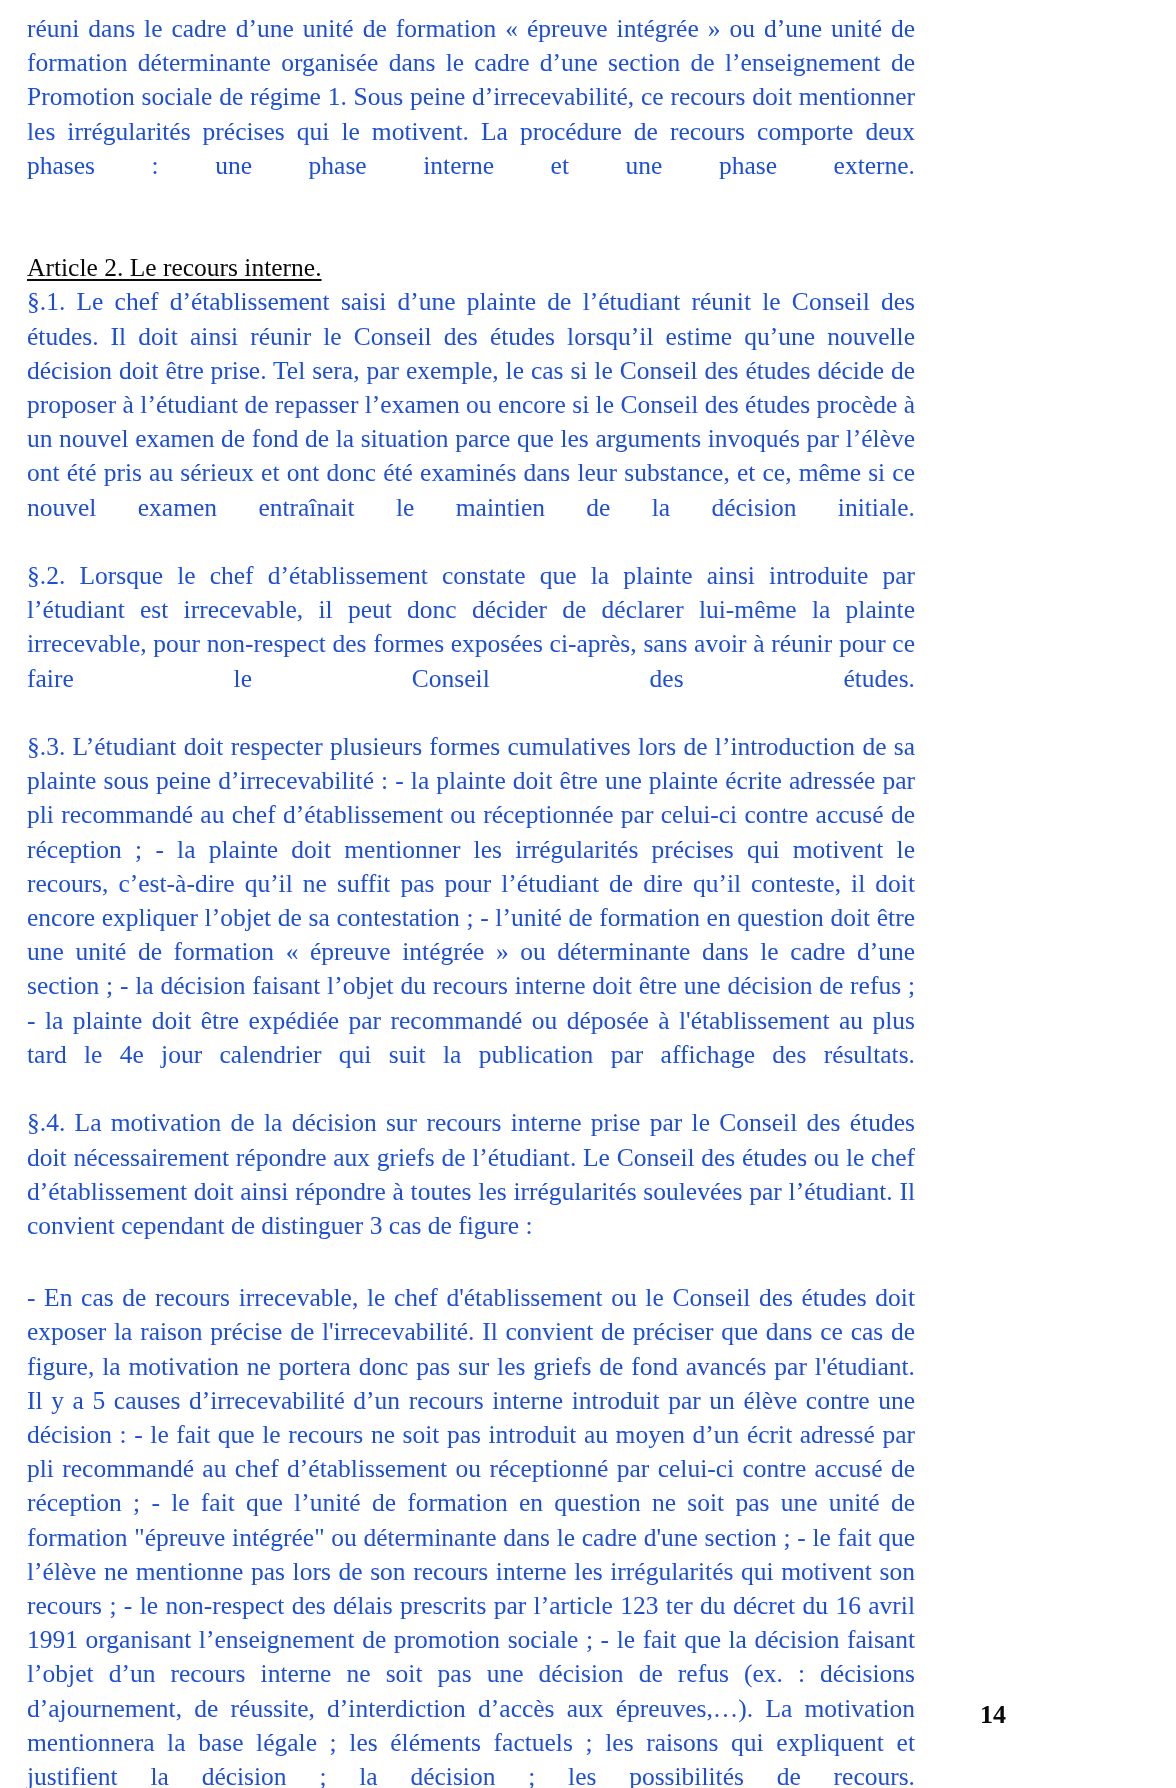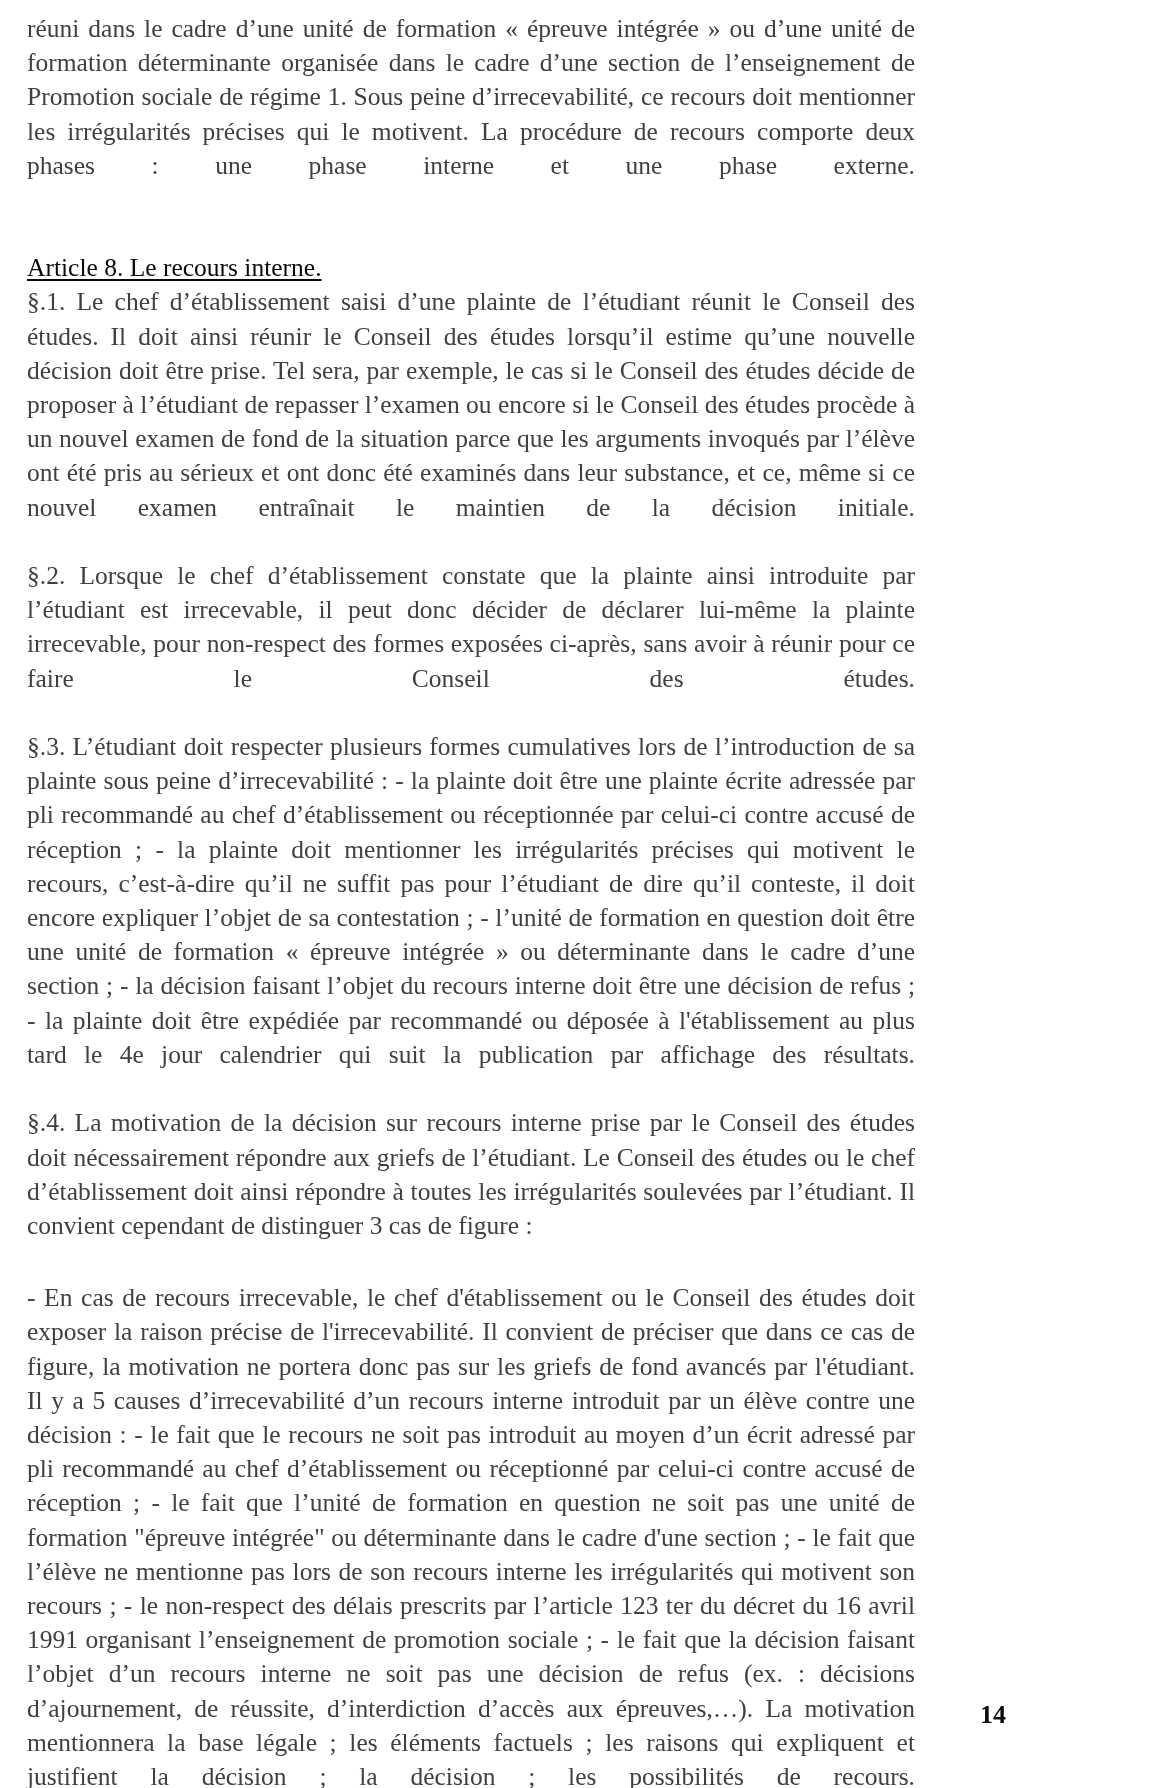--- a/index.html
+++ b/index.html
@@ -33,21 +33,21 @@
 
   p.para {
     margin: 0;
     padding: 0;
     font-size: 25.5px;
     line-height: 34.2px;
     text-align: justify;
     text-justify: inter-word;
     hyphens: none;
     -webkit-hyphens: none;
-    color: #404040;
+    color: #1d4ed8;
   }
 
   
   p.para.justify-last::after {
     content: "";
     display: inline-block;
     width: 100%;
     height: 0;
   }
 
@@ -84,21 +84,21 @@
 </head>
 <body>
 
 <div class="page">
   <div class="body-text">
 
     <p class="para justify-last">réuni dans le cadre d’une unité de formation « épreuve intégrée » ou d’une unité de formation déterminante organisée dans le cadre d’une section de l’enseignement de Promotion sociale de régime 1. Sous peine d’irrecevabilité, ce recours doit mentionner les irrégularités précises qui le motivent. La procédure de recours comporte deux phases : une phase interne et une phase externe.</p>
 
     <div class="gap-sm"></div>
 
-    <h2 class="section-heading"><span class="u">Article 8. Le recours interne.</span></h2>
+    <h2 class="section-heading"><span class="u">Article 2. Le recours interne.</span></h2>
 
     <p class="para justify-last">§.1. Le chef d’établissement saisi d’une plainte de l’étudiant réunit le Conseil des études. Il doit ainsi réunir le Conseil des études lorsqu’il estime qu’une nouvelle décision doit être prise. Tel sera, par exemple, le cas si le Conseil des études décide de proposer à l’étudiant de repasser l’examen ou encore si le Conseil des études procède à un nouvel examen de fond de la situation parce que les arguments invoqués par l’élève ont été pris au sérieux et ont donc été examinés dans leur substance, et ce, même si ce nouvel examen entraînait le maintien de la décision initiale.</p>
 
     <p class="para justify-last">§.2. Lorsque le chef d’établissement constate que la plainte ainsi introduite par l’étudiant est irrecevable, il peut donc décider de déclarer lui-même la plainte irrecevable, pour non-respect des formes exposées ci-après, sans avoir à réunir pour ce faire le Conseil des études.</p>
 
     <p class="para justify-last">§.3. L’étudiant doit respecter plusieurs formes cumulatives lors de l’introduction de sa plainte sous peine d’irrecevabilité : - la plainte doit être une plainte écrite adressée par pli recommandé au chef d’établissement ou réceptionnée par celui-ci contre accusé de réception ; - la plainte doit mentionner les irrégularités précises qui motivent le recours, c’est-à-dire qu’il ne suffit pas pour l’étudiant de dire qu’il conteste, il doit encore expliquer l’objet de sa contestation ;  - l’unité de formation en question doit être une unité de formation « épreuve intégrée » ou déterminante dans le cadre d’une section ; - la décision faisant l’objet du recours interne doit être une décision de refus ; - la plainte doit être expédiée par recommandé ou déposée à l'établissement au plus tard le 4e jour calendrier qui suit la publication par affichage des résultats.</p>
 
     <p class="para">§.4. La motivation de la décision sur recours interne prise par le Conseil des études doit nécessairement répondre aux griefs de l’étudiant. Le Conseil des études ou le chef d’établissement doit ainsi répondre à toutes les irrégularités soulevées par l’étudiant.  Il convient cependant de distinguer 3 cas de figure :</p>
 
     <div class="gap-md"></div>

